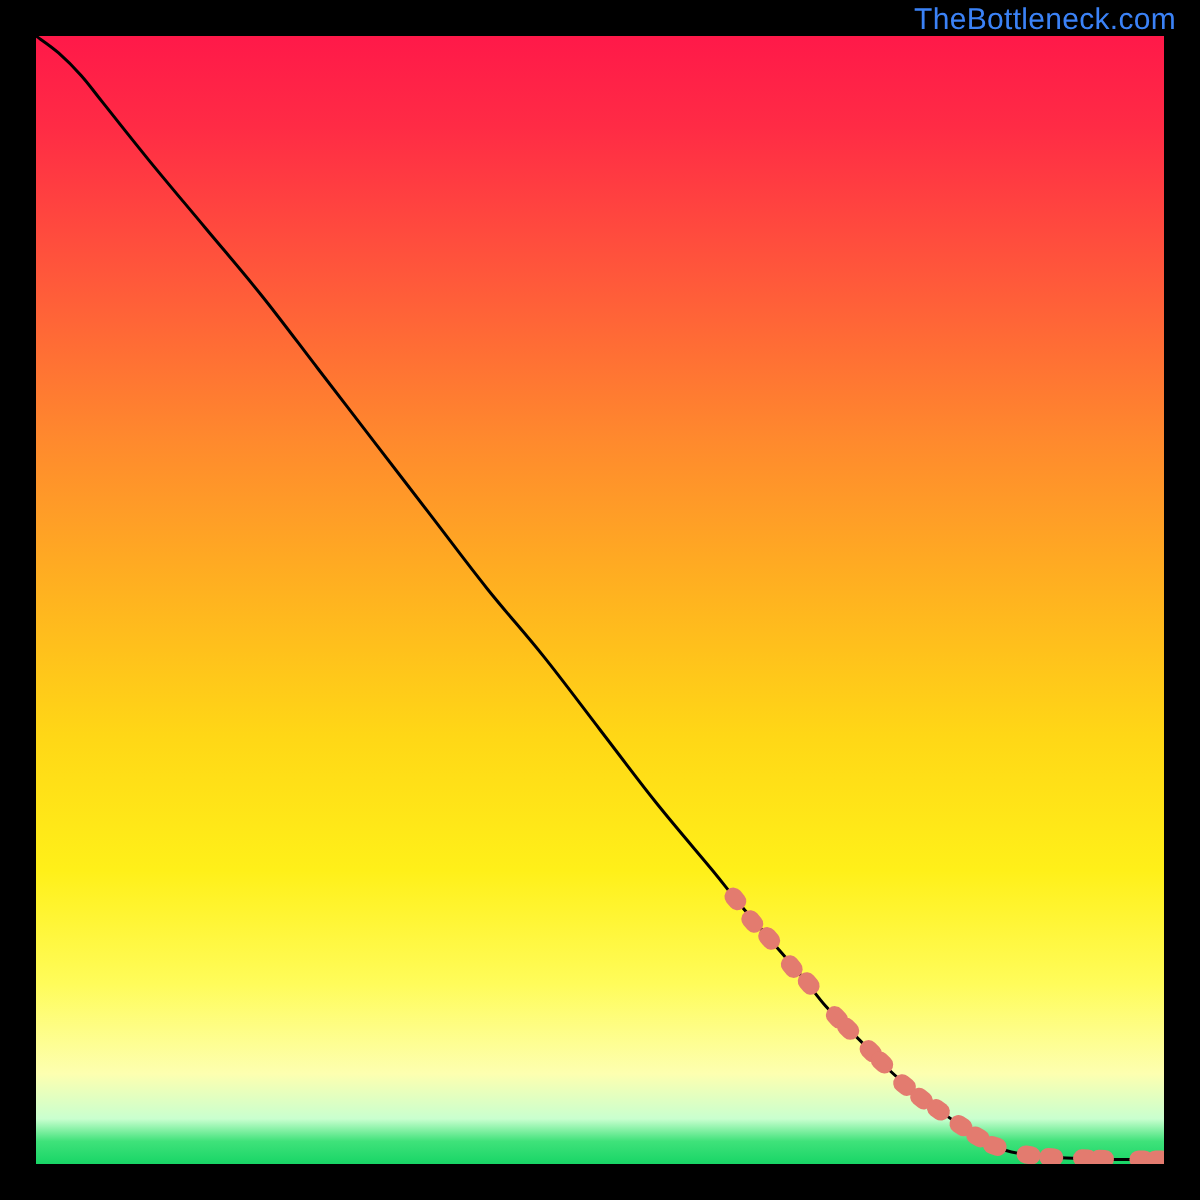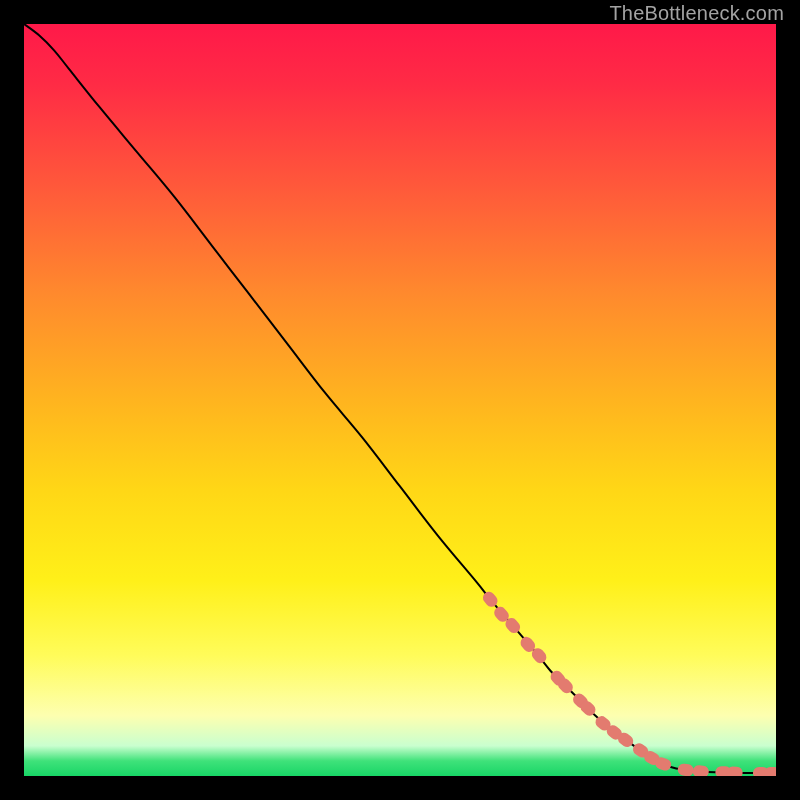--- a/index.html
+++ b/index.html
@@ -48,21 +48,21 @@
   .svg-layer {
     position: absolute;
     inset: 0;
   }
   .watermark {
     position: absolute;
     top: 2px;
     right: 16px;
     font-family: Arial, Helvetica, sans-serif;
     font-size: 20px;
-    color: #a3a3a3;
+    color: #3b82f6;
     letter-spacing: 0.2px;
     user-select: none;
   }
 </style>
 </head>
 <body>
 
 <div class="stage">
 
   <div class="plot">

